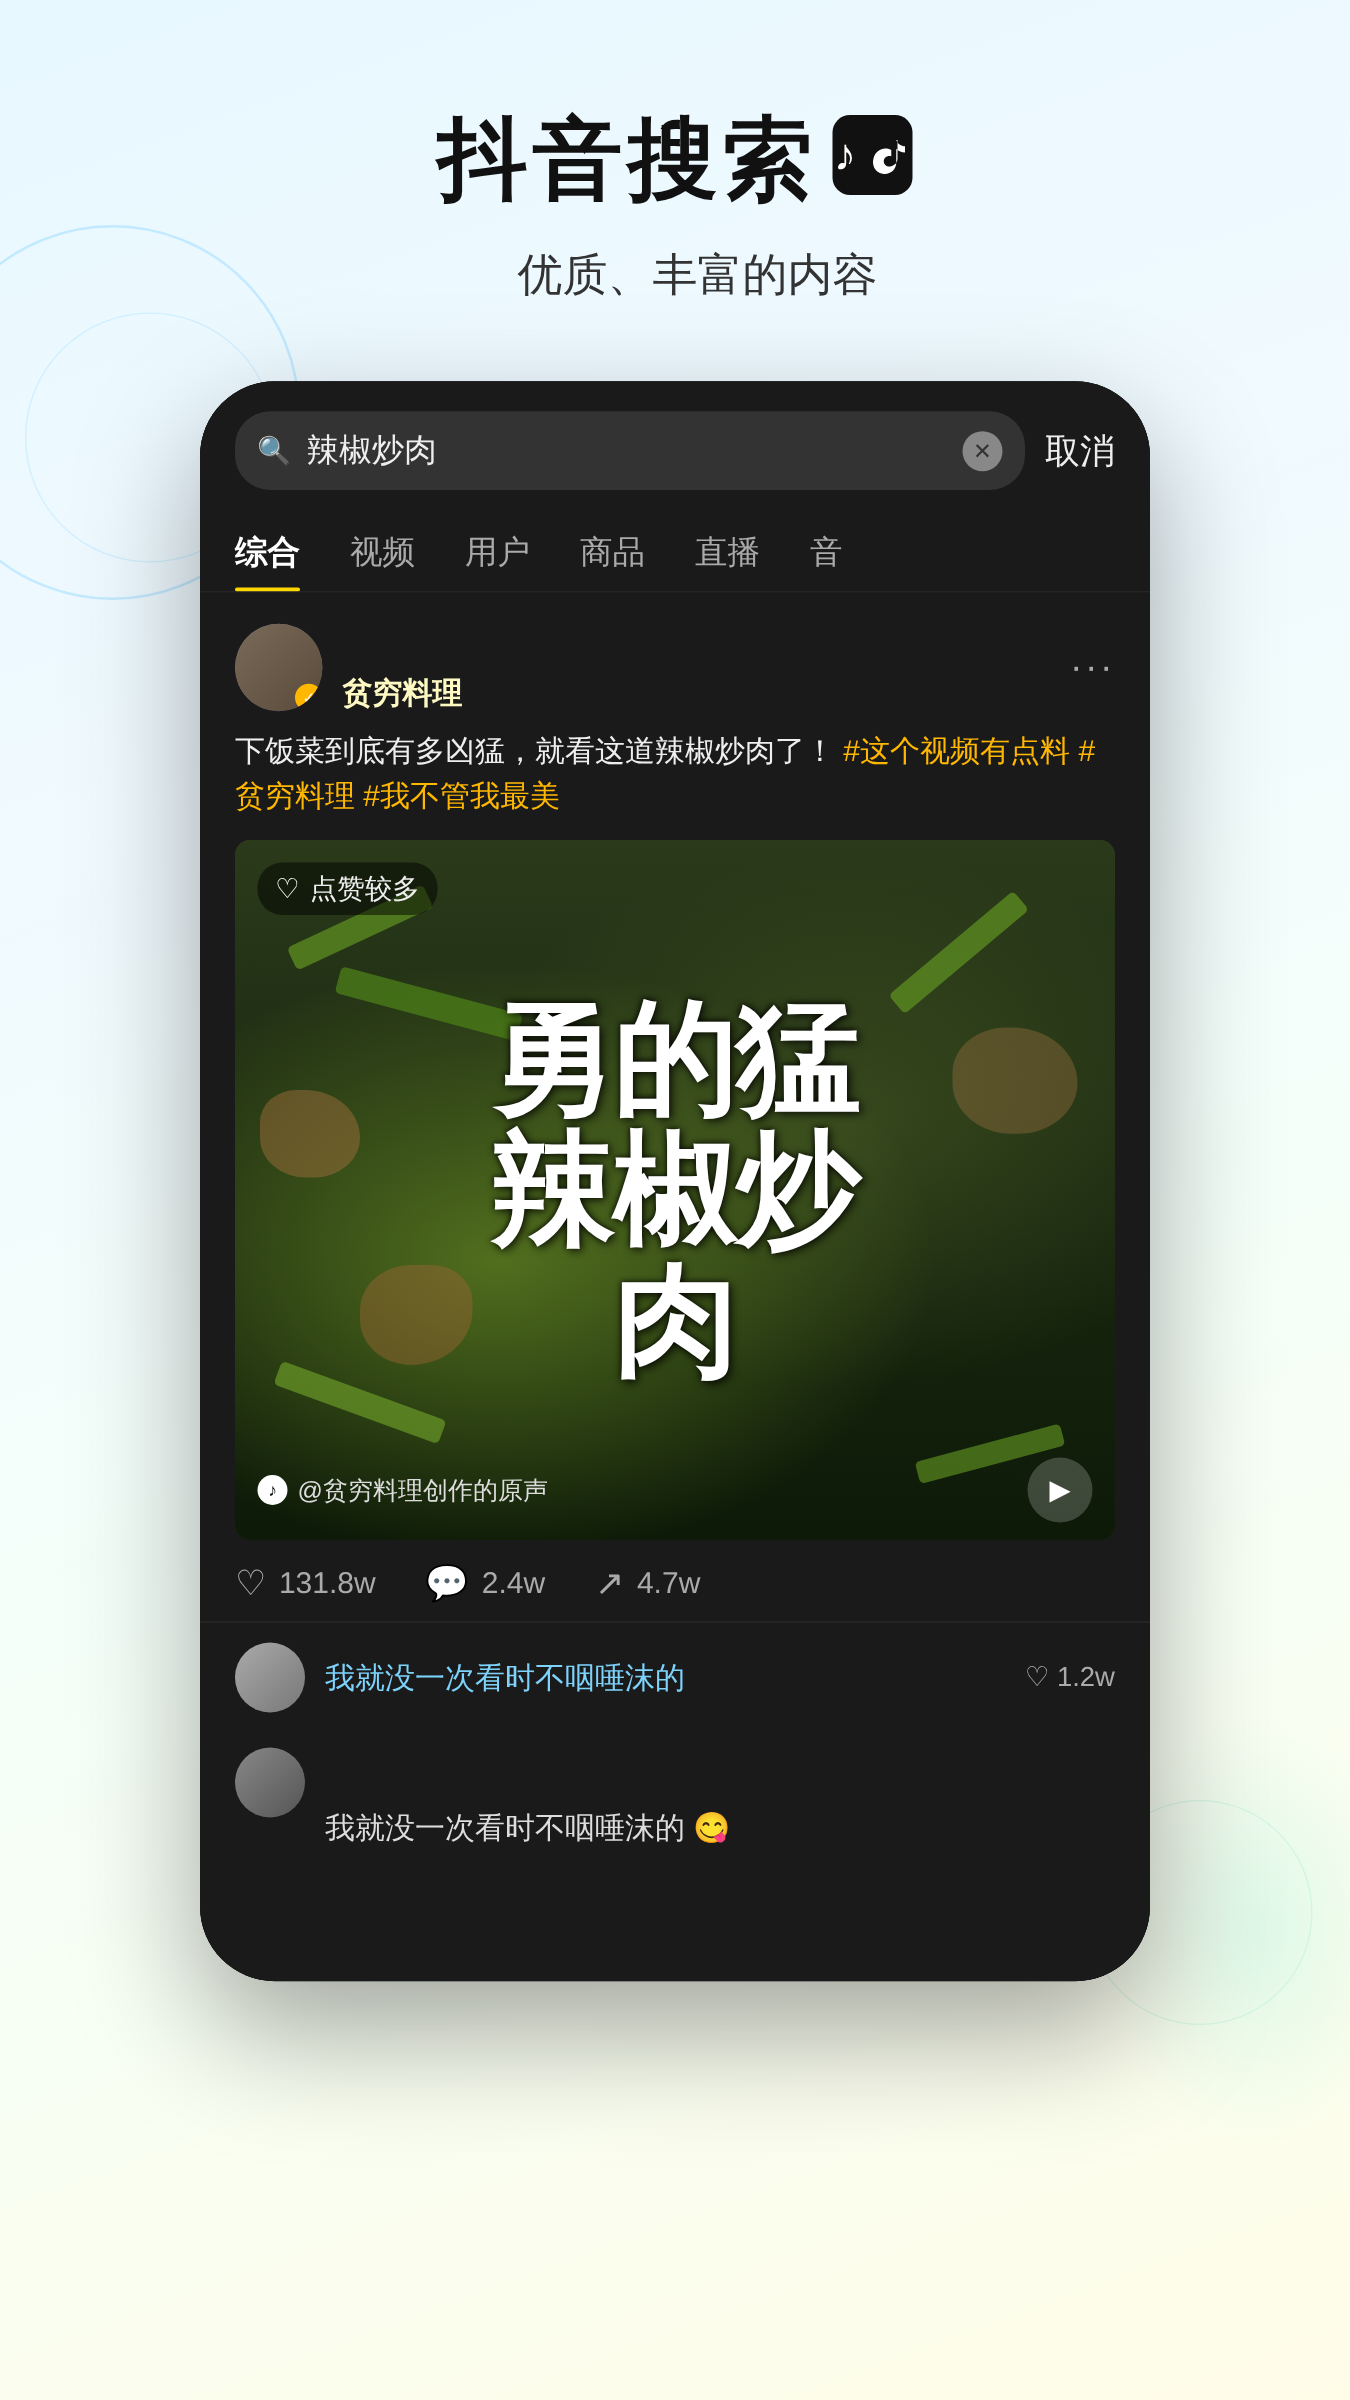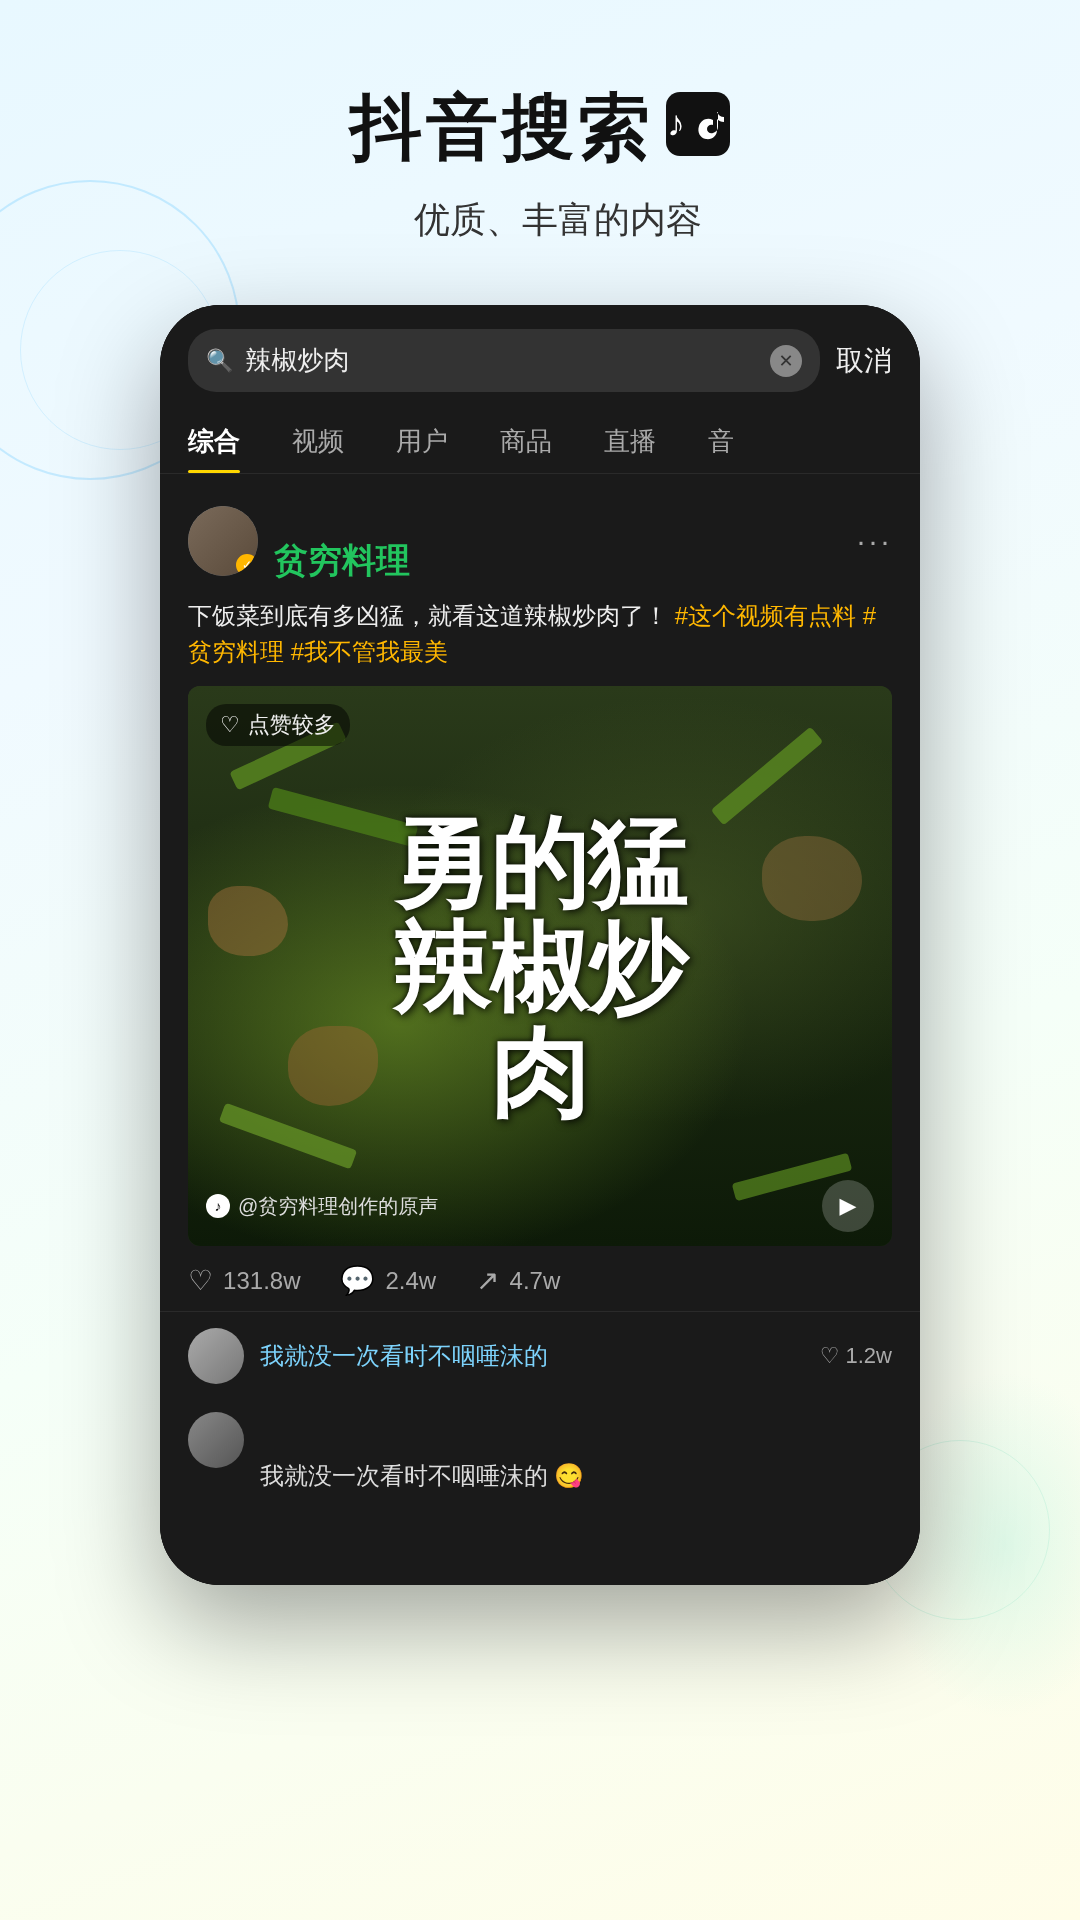--- a/index.html
+++ b/index.html
@@ -155,21 +155,21 @@
       flex-shrink: 0;
     }
 
     
     .tabs {
       display: flex;
       background: #1a1a1a;
       padding: 0 28px;
       border-bottom: 1px solid #2a2a2a;
       flex-shrink: 0;
-      gap: 52px;
+      gap: 40px;
     }
     .tab-item {
       padding: 16px 0 14px 0;
       color: #aaa;
       font-size: 26px;
       position: relative;
       white-space: nowrap;
     }
     .tab-item.active {
       color: #fff;
@@ -231,22 +231,22 @@
       width: 22px; height: 22px;
       background: #FFB700;
       border-radius: 50%;
       display: flex;
       align-items: center;
       justify-content: center;
       font-size: 12px;
       color: white;
     }
     .author-name {
-      color: #22c55e;
-      font-size: 34px;
+      color: #fef9c3;
+      font-size: 24px;
       font-weight: 600;
       margin-top: 40px;
     }
     .more-icon {
       color: #aaa;
       font-size: 30px;
       letter-spacing: 2px;
     }
 
     .post-text {

